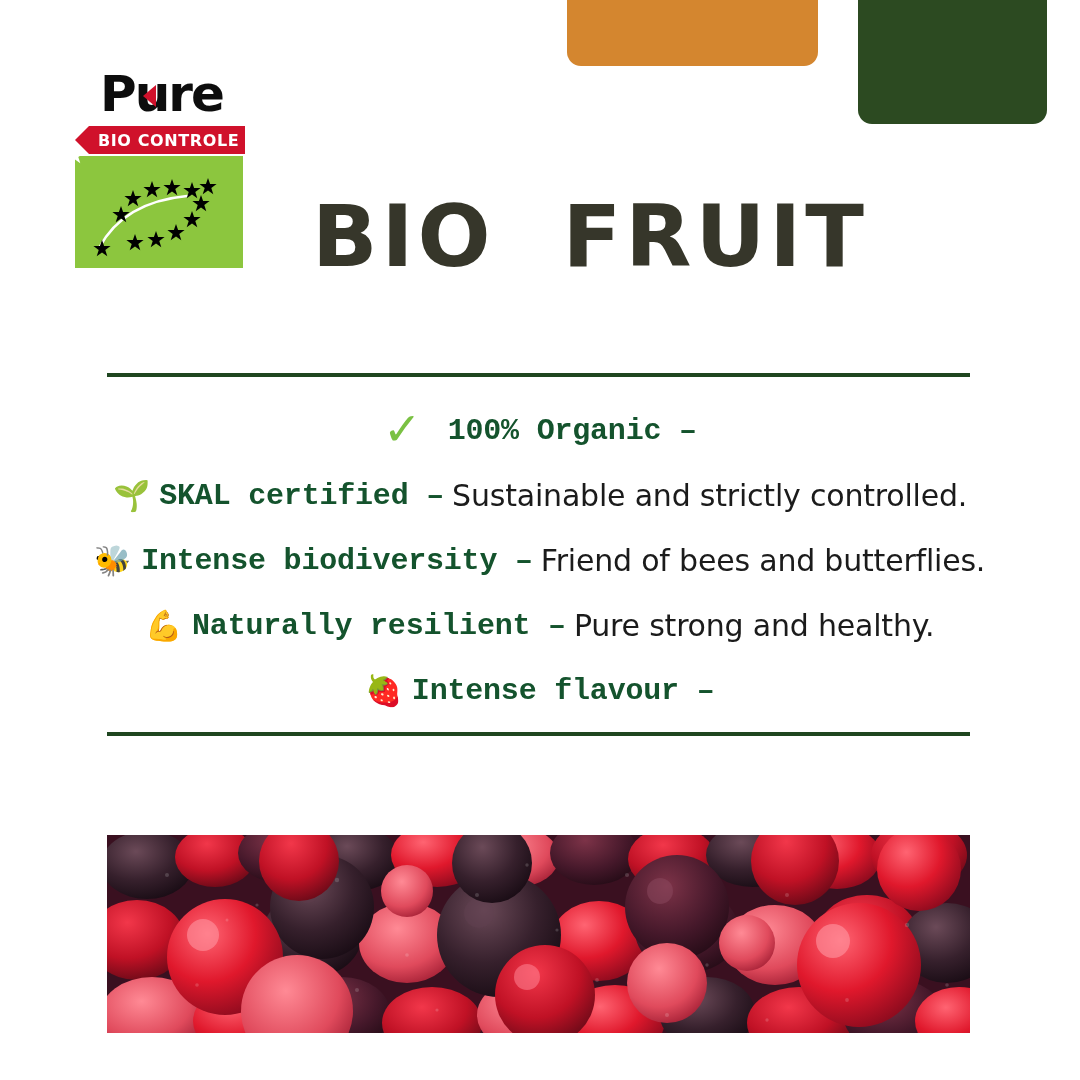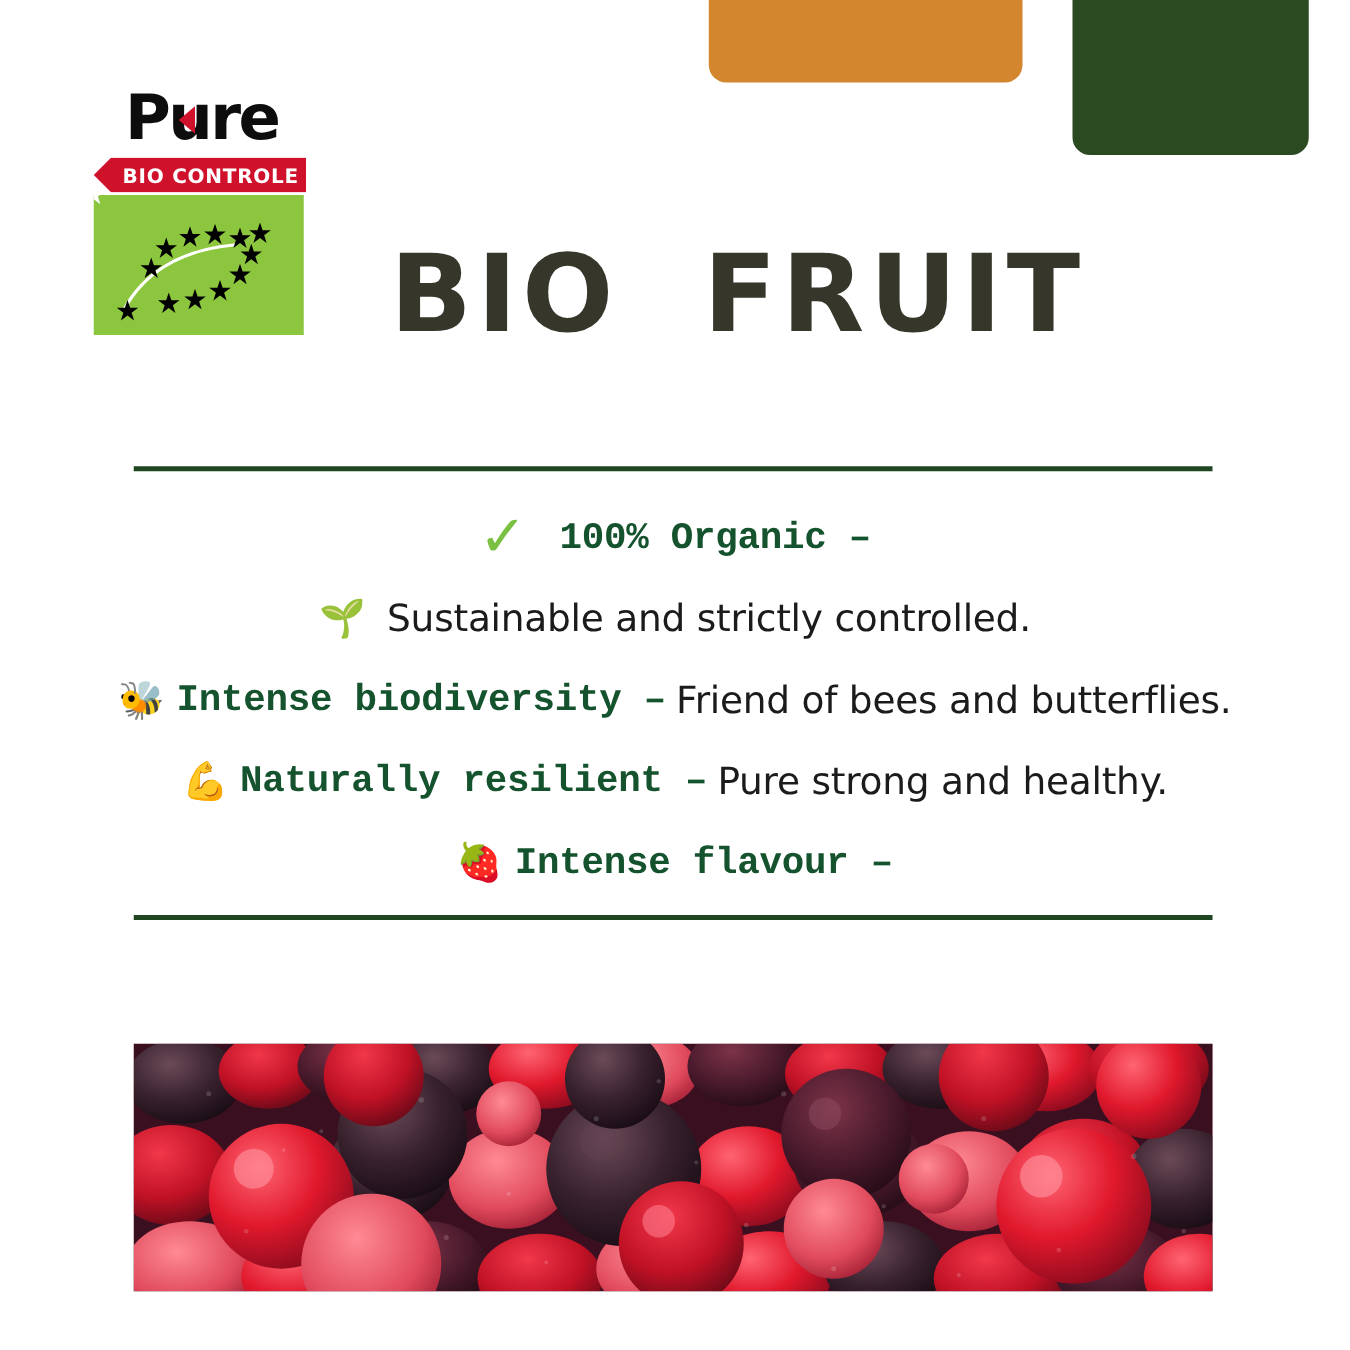--- a/index.html
+++ b/index.html
@@ -222,20 +222,21 @@
 
 <div class="benefits">
 
   <div class="benefit-row">
     <span class="benefit-icon check">✓</span>
     <span class="benefit-bold">100% Organic –</span>
   </div>
 
   <div class="benefit-row">
     <span class="benefit-icon">🌱</span>
+    <span class="benefit-bold">SKAL certified –</span>
     <span class="benefit-rest">Sustainable and strictly controlled.</span>
   </div>
 
   <div class="benefit-row">
     <span class="benefit-icon">🐝</span>
     <span class="benefit-bold">Intense biodiversity –</span>
     <span class="benefit-rest">Friend of bees and butterflies.</span>
   </div>
 
   <div class="benefit-row">

